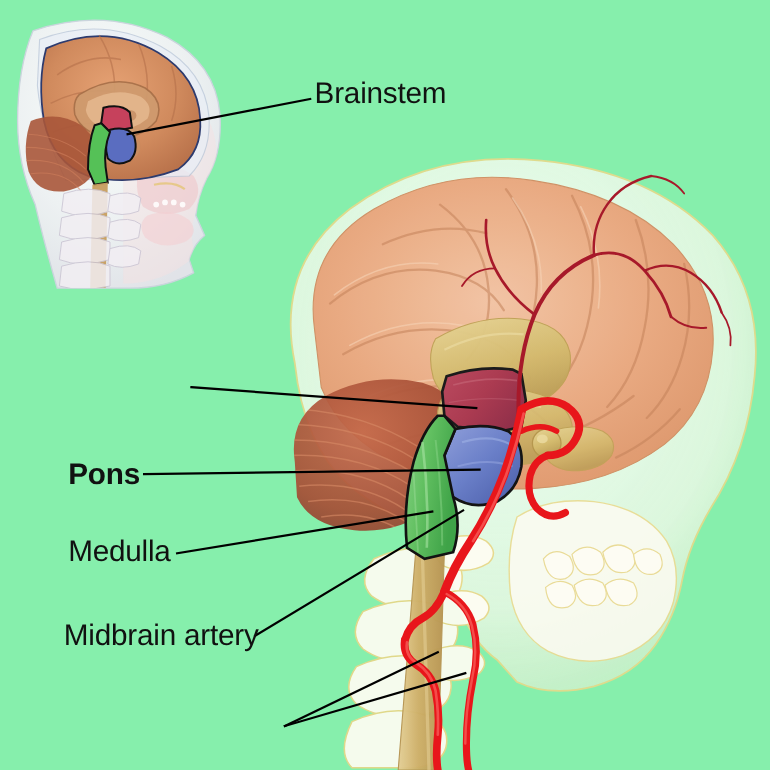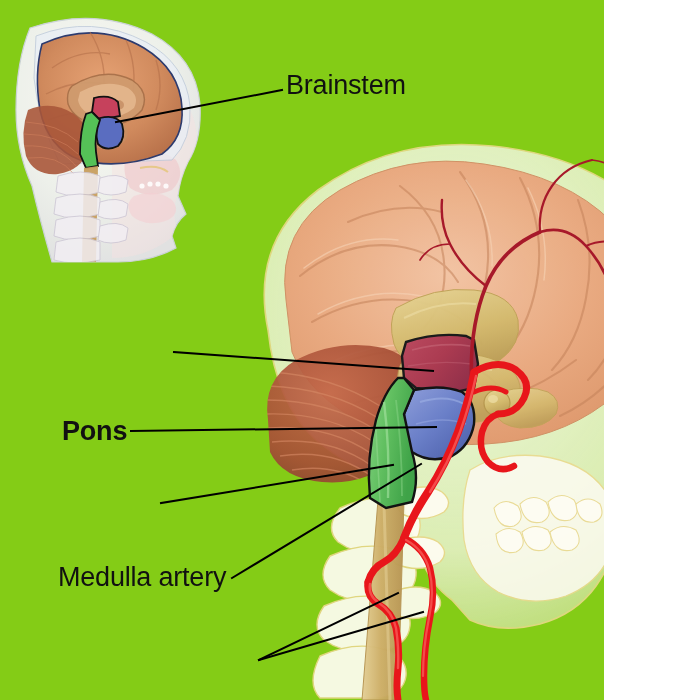--- a/index.html
+++ b/index.html
@@ -6,23 +6,23 @@
   html, body {
     margin: 0;
     padding: 0;
     background: #ffffff;
   }
   body {
     font-family: "Liberation Sans", sans-serif;
   }
   #figure {
     position: relative;
-    width: 604px;
+    width: 700px;
     height: 700px;
-    background: #84cc16;
+    background: #86efac;
     overflow: hidden;
   }
   #art {
     position: absolute;
     left: 0;
     top: 0;
     width: 700px;
     height: 700px;
   }
   .label {
@@ -340,15 +340,16 @@
       <line x1="131" y1="431" x2="436" y2="427"></line>
       <line x1="161" y1="503" x2="393" y2="465"></line>
       <line x1="232" y1="578" x2="421" y2="464"></line>
       <line x1="259" y1="660" x2="398" y2="593"></line>
       <line x1="259" y1="660" x2="423" y2="612"></line>
     </g>
   </svg>
 
   <div class="label" id="lbl-brainstem">Brainstem</div>
   <div class="label" id="lbl-pons">Pons</div>
-  <div class="label" id="lbl-basilar">Medulla artery</div>
+  <div class="label" id="lbl-medulla">Medulla</div>
+  <div class="label" id="lbl-basilar">Midbrain artery</div>
 
 </div>
 
 </body></html>

